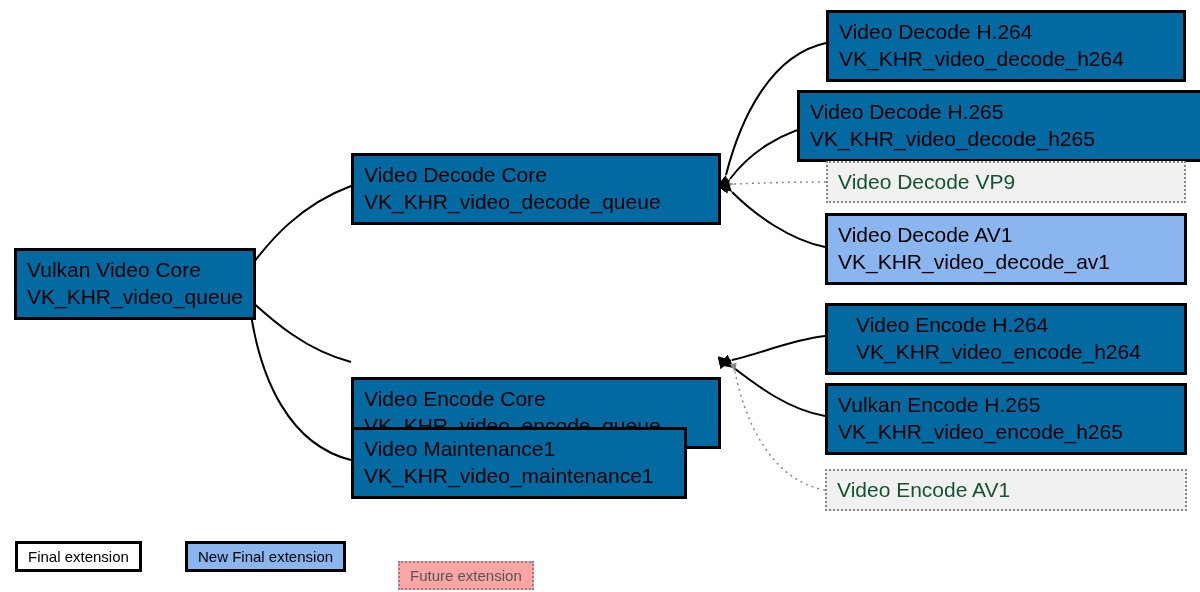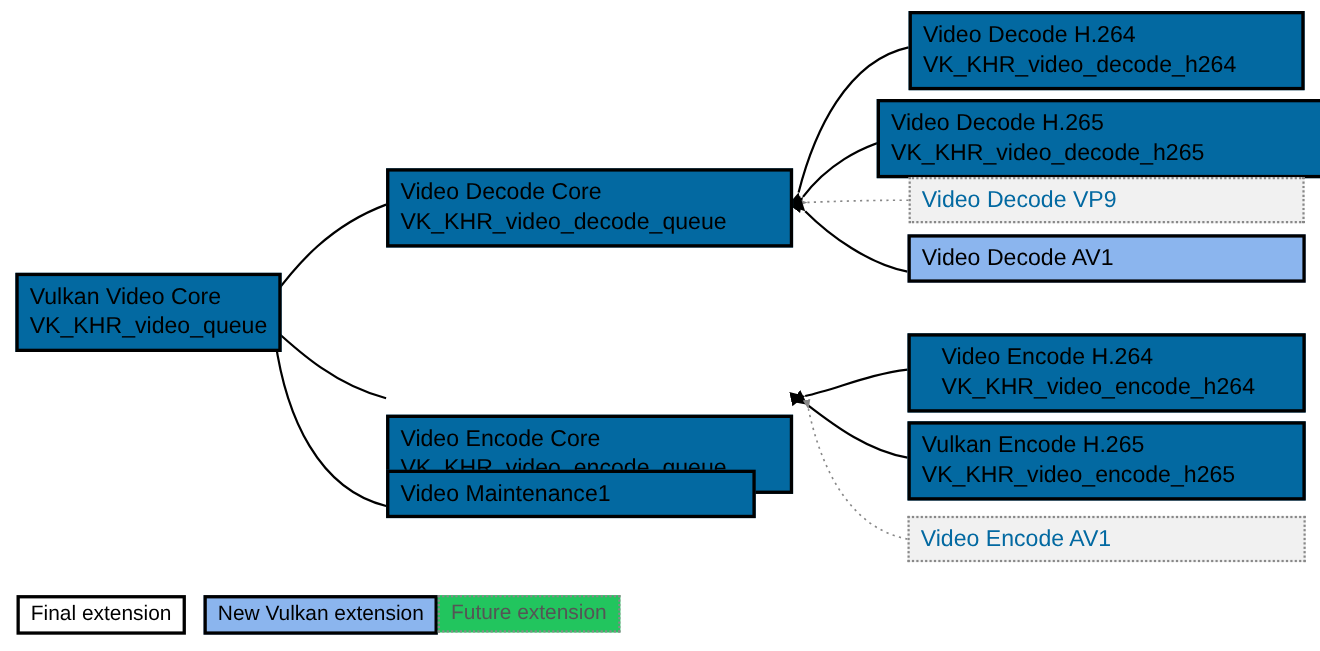--- a/index.html
+++ b/index.html
@@ -28,31 +28,31 @@
     position: absolute;
     box-sizing: border-box;
     padding: 5px 10px 6px 10px;
     line-height: 1.3;
     white-space: nowrap;
   }
   .box .title { display: block; }
   .box .sub   { display: block; }
   .final  { background: #0369a1;   border: 3px solid #000; }
   .new    { background: #8bb5ee; border: 3px solid #000; }
-  .future { background: #f1f1f1; border: 2px dotted #888; color: #0369a1; }
+  .future { background: #f1f1f1; border: 2px dotted #888; color: #14532d; }
   
   .legend {
     position: absolute;
     padding: 4px 10px;
-    font-size: 19px;
+    font-size: 15px;
     box-sizing: border-box;
   }
   .legend.final  { background:#fff;   border:3px solid #000; }
   .legend.new    { background:#8bb5ee; border:3px solid #000; }
-  .legend.future { background:#22c55e; border:2px dotted #888; color:#555; }
+  .legend.future { background:#fca5a5; border:2px dotted #888; color:#555;margin-top:20px; }
 </style>
 </head>
 <body>
 
 <div class="canvas">
 
   <svg class="svg-layer" viewBox="0 0 1200 592">
     <defs>
       <marker id="arrow" viewBox="0 0 12 12" refX="2" refY="6" markerWidth="8" markerHeight="8" orient="auto">
         <path d="M12,1 L2,6 L12,11 Z" fill="#000"></path>
@@ -88,51 +88,53 @@
     <span class="sub">VK_KHR_video_decode_queue</span>
   </div>
 
   <div class="box final" style="left:351px; top:329px; width:370px;margin-top:48px;">
     <span class="title">Video Encode Core</span>
     <span class="sub">VK_KHR_video_encode_queue</span>
   </div>
 
   <div class="box final" style="left:351px; top:427px; width:336px;">
     <span class="title">Video Maintenance1</span>
+    <span class="sub">VK_KHR_video_maintenance1</span>
   </div>
 
   <div class="box final" style="left:826px; top:10px; width:360px;">
     <span class="title">Video Decode H.264</span>
     <span class="sub">VK_KHR_video_decode_h264</span>
   </div>
 
   <div class="box final" style="left:797px; top:90px; width:416px;">
     <span class="title">Video Decode H.265</span>
     <span class="sub">VK_KHR_video_decode_h265</span>
   </div>
 
   <div class="box future" style="left:826px; top:161px; width:360px;">
     <span class="title">Video Decode VP9</span>
   </div>
 
   <div class="box new" style="left:825px; top:213px; width:362px;">
     <span class="title">Video Decode AV1</span>
+    <span class="sub">VK_KHR_video_decode_av1</span>
   </div>
 
   <div class="box final" style="left:825px; top:303px; width:362px;padding-left:28px;">
     <span class="title">Video Encode H.264</span>
     <span class="sub">VK_KHR_video_encode_h264</span>
   </div>
 
   <div class="box final" style="left:825px; top:383px; width:362px;">
     <span class="title">Vulkan Encode H.265</span>
     <span class="sub">VK_KHR_video_encode_h265</span>
   </div>
 
   <div class="box future" style="left:825px; top:469px; width:362px;">
     <span class="title">Video Encode AV1</span>
   </div>
 
   <div class="legend final" style="left:15px;  top:541px;">Final extension</div>
-  <div class="legend new" style="left:185px; top:541px;">New Vulkan extension</div>
+  <div class="legend new" style="left:185px; top:541px;">New Final extension</div>
   <div class="legend future" style="left:398px; top:541px;">Future extension</div>
 
 </div>
 
 </body></html>

